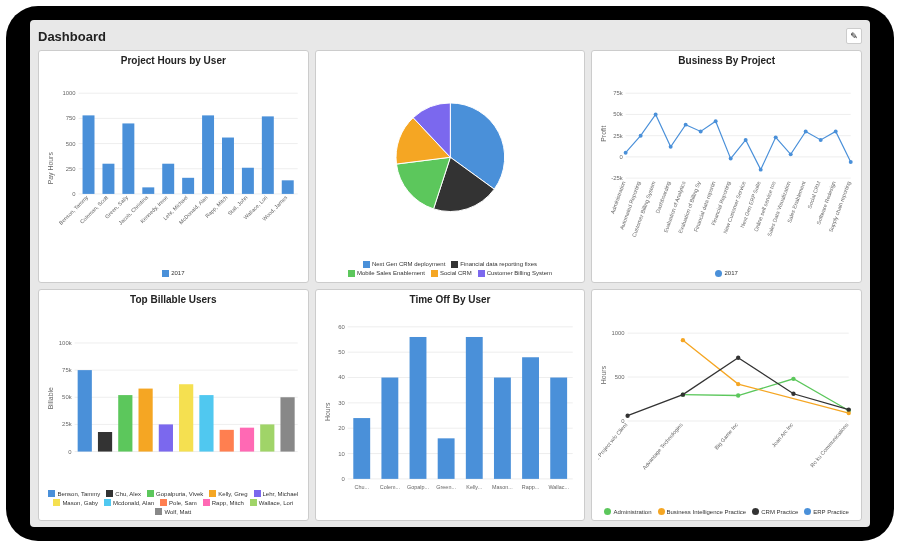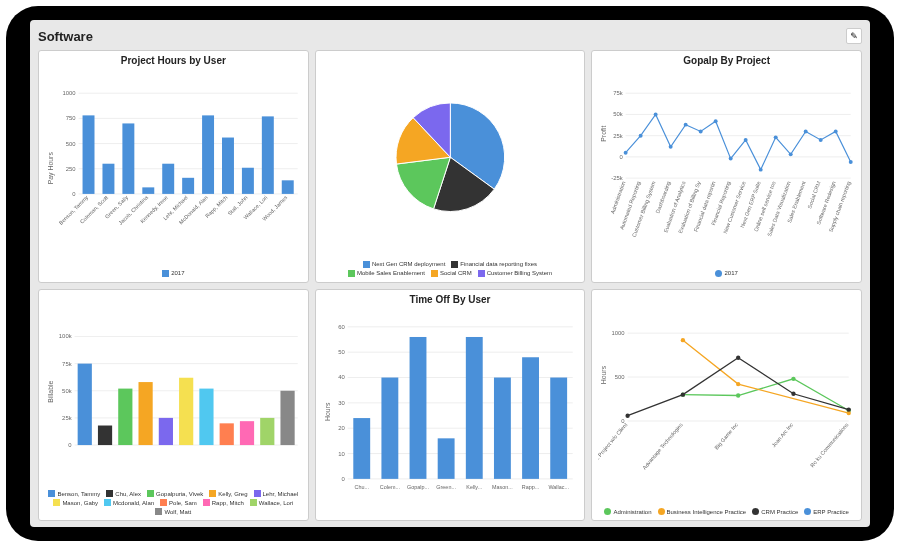--- a/index.html
+++ b/index.html
@@ -20,21 +20,21 @@
 .legend{display:flex;flex-wrap:wrap;justify-content:center;gap:2px 6px;font-size:6px;color:#333;padding:1px 2px}
 .lg{display:flex;align-items:center;gap:2px;white-space:nowrap}
 .sw{width:7px;height:7px;display:inline-block}
 </style>
 </head>
 <body>
 
 <div class="tablet">
  <div class="screen">
   <div class="header">
-    <h1>Software</h1>
+    <h1>Dashboard</h1>
     <div class="edit-btn">
           <span>✎</span>
         </div>
   </div>
   <div class="grid">
 
     <div class="card">
       <div class="card-title">Project Hours by User</div>
       <div class="chart-area">
         <svg id="svg0" viewBox="0 0 260 160">
@@ -109,21 +109,21 @@
               <span>Social CRM</span>
             </span>
             <span class="lg">
               <span class="sw" style="background:#7b68ee"></span>
               <span>Customer Billing System</span>
             </span>
           </div>
     </div>
 
     <div class="card">
-      <div class="card-title">Gopalp By Project</div>
+      <div class="card-title">Business By Project</div>
       <div class="chart-area">
         <svg id="svg2" viewBox="0 0 260 160">
               <line x1="28" x2="256" y1="90" y2="90" stroke="#ddd" stroke-width="0.5"></line>
               <text x="25" y="92" text-anchor="end" class="tick">-25k</text>
               <line x1="28" x2="256" y1="68.5" y2="68.5" stroke="#ddd" stroke-width="0.5"></line>
               <text x="25" y="70.5" text-anchor="end" class="tick">0</text>
               <line x1="28" x2="256" y1="47" y2="47" stroke="#ddd" stroke-width="0.5"></line>
               <text x="25" y="49" text-anchor="end" class="tick">25k</text>
               <line x1="28" x2="256" y1="25.5" y2="25.5" stroke="#ddd" stroke-width="0.5"></line>
               <text x="25" y="27.5" text-anchor="end" class="tick">50k</text>
@@ -167,20 +167,21 @@
       </div>
       <div class="legend">
             <span class="lg">
               <span class="sw" style="background:#4a90d9;border-radius:50%"></span>
               <span>2017</span>
             </span>
           </div>
     </div>
 
     <div class="card">
+      <div class="card-title">Top Billable Users</div>
       <div class="chart-area">
         <svg id="svg3" viewBox="0 0 260 120">
               <line x1="30" x2="256" y1="114" y2="114" stroke="#ddd" stroke-width="0.5"></line>
               <text x="27" y="116" text-anchor="end" class="tick">0</text>
               <line x1="30" x2="256" y1="86.5" y2="86.5" stroke="#ddd" stroke-width="0.5"></line>
               <text x="27" y="88.5" text-anchor="end" class="tick">25k</text>
               <line x1="30" x2="256" y1="59" y2="59" stroke="#ddd" stroke-width="0.5"></line>
               <text x="27" y="61" text-anchor="end" class="tick">50k</text>
               <line x1="30" x2="256" y1="31.5" y2="31.5" stroke="#ddd" stroke-width="0.5"></line>
               <text x="27" y="33.5" text-anchor="end" class="tick">75k</text>

